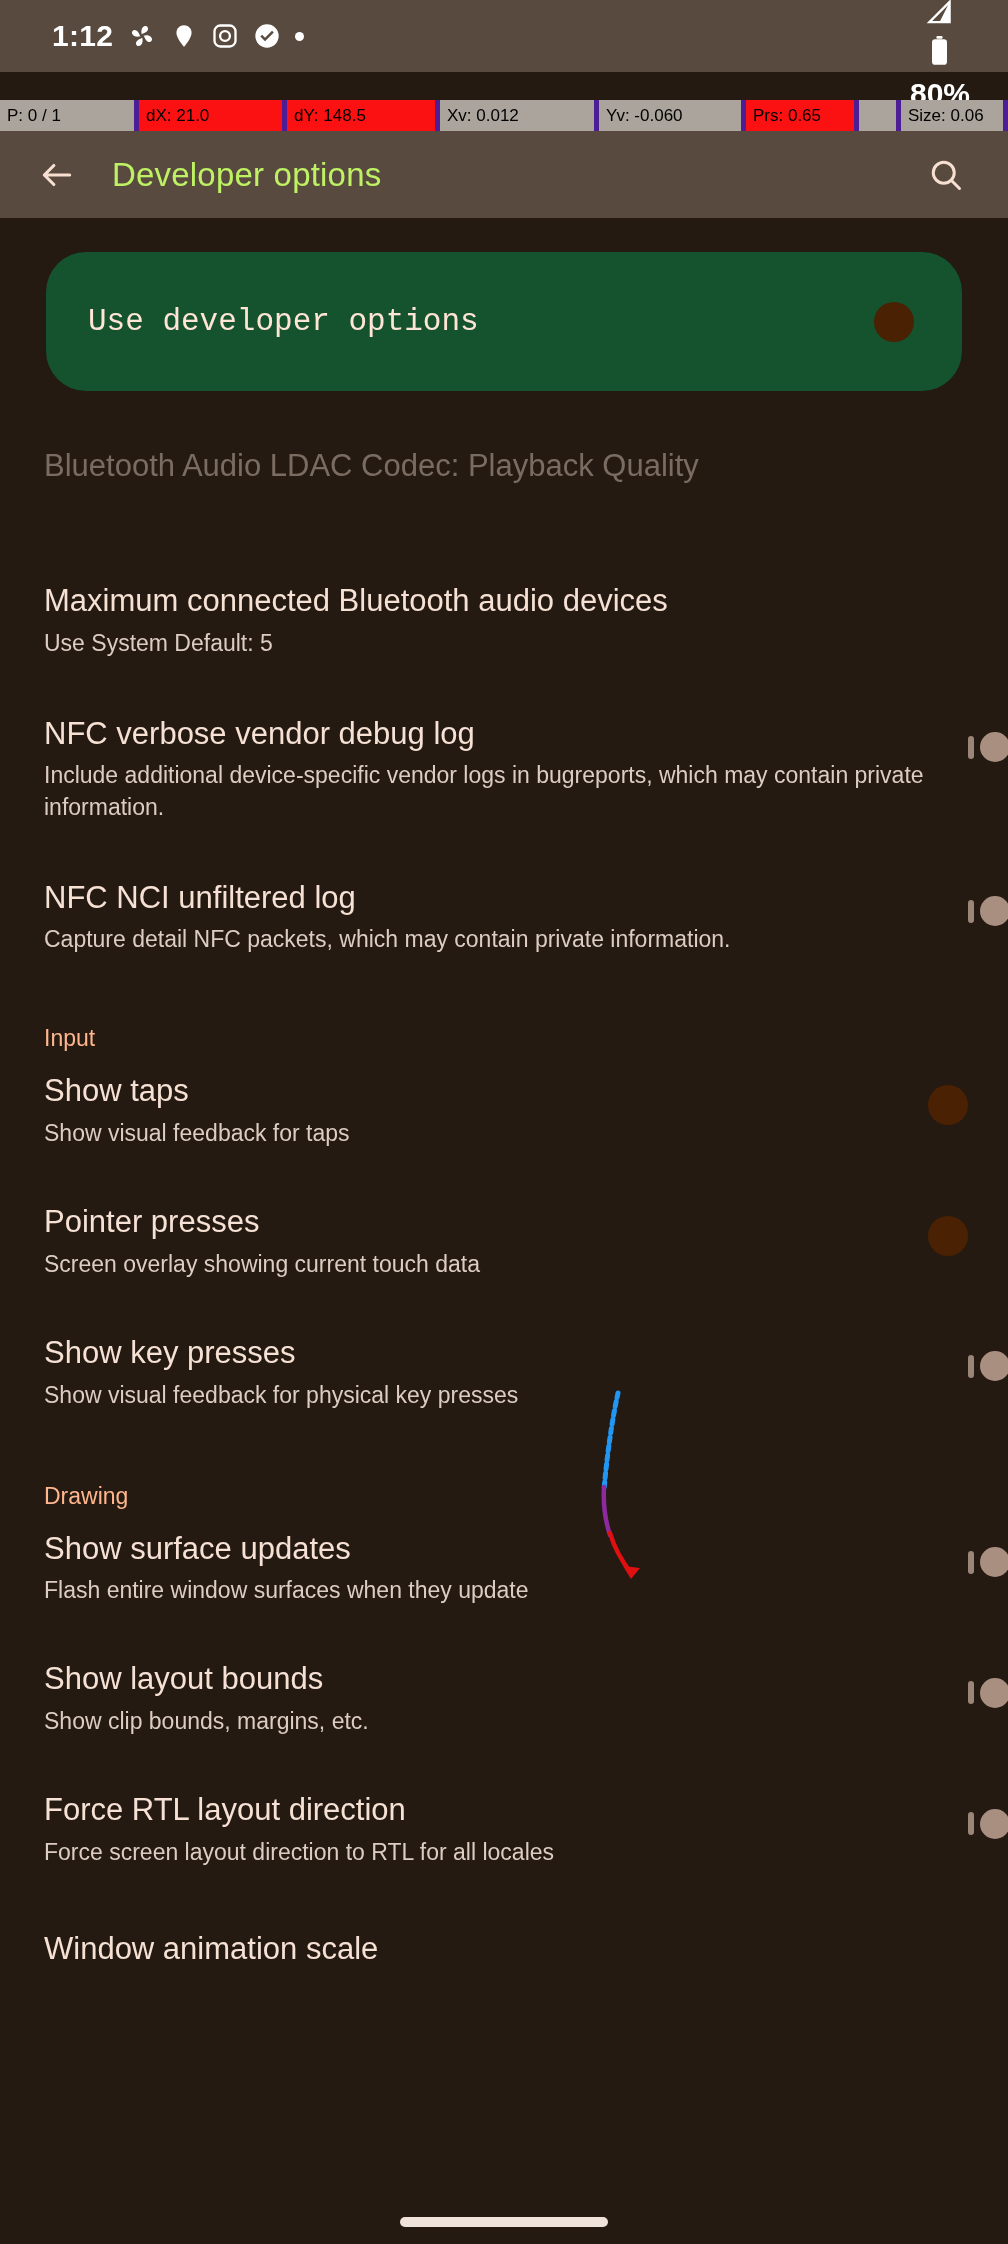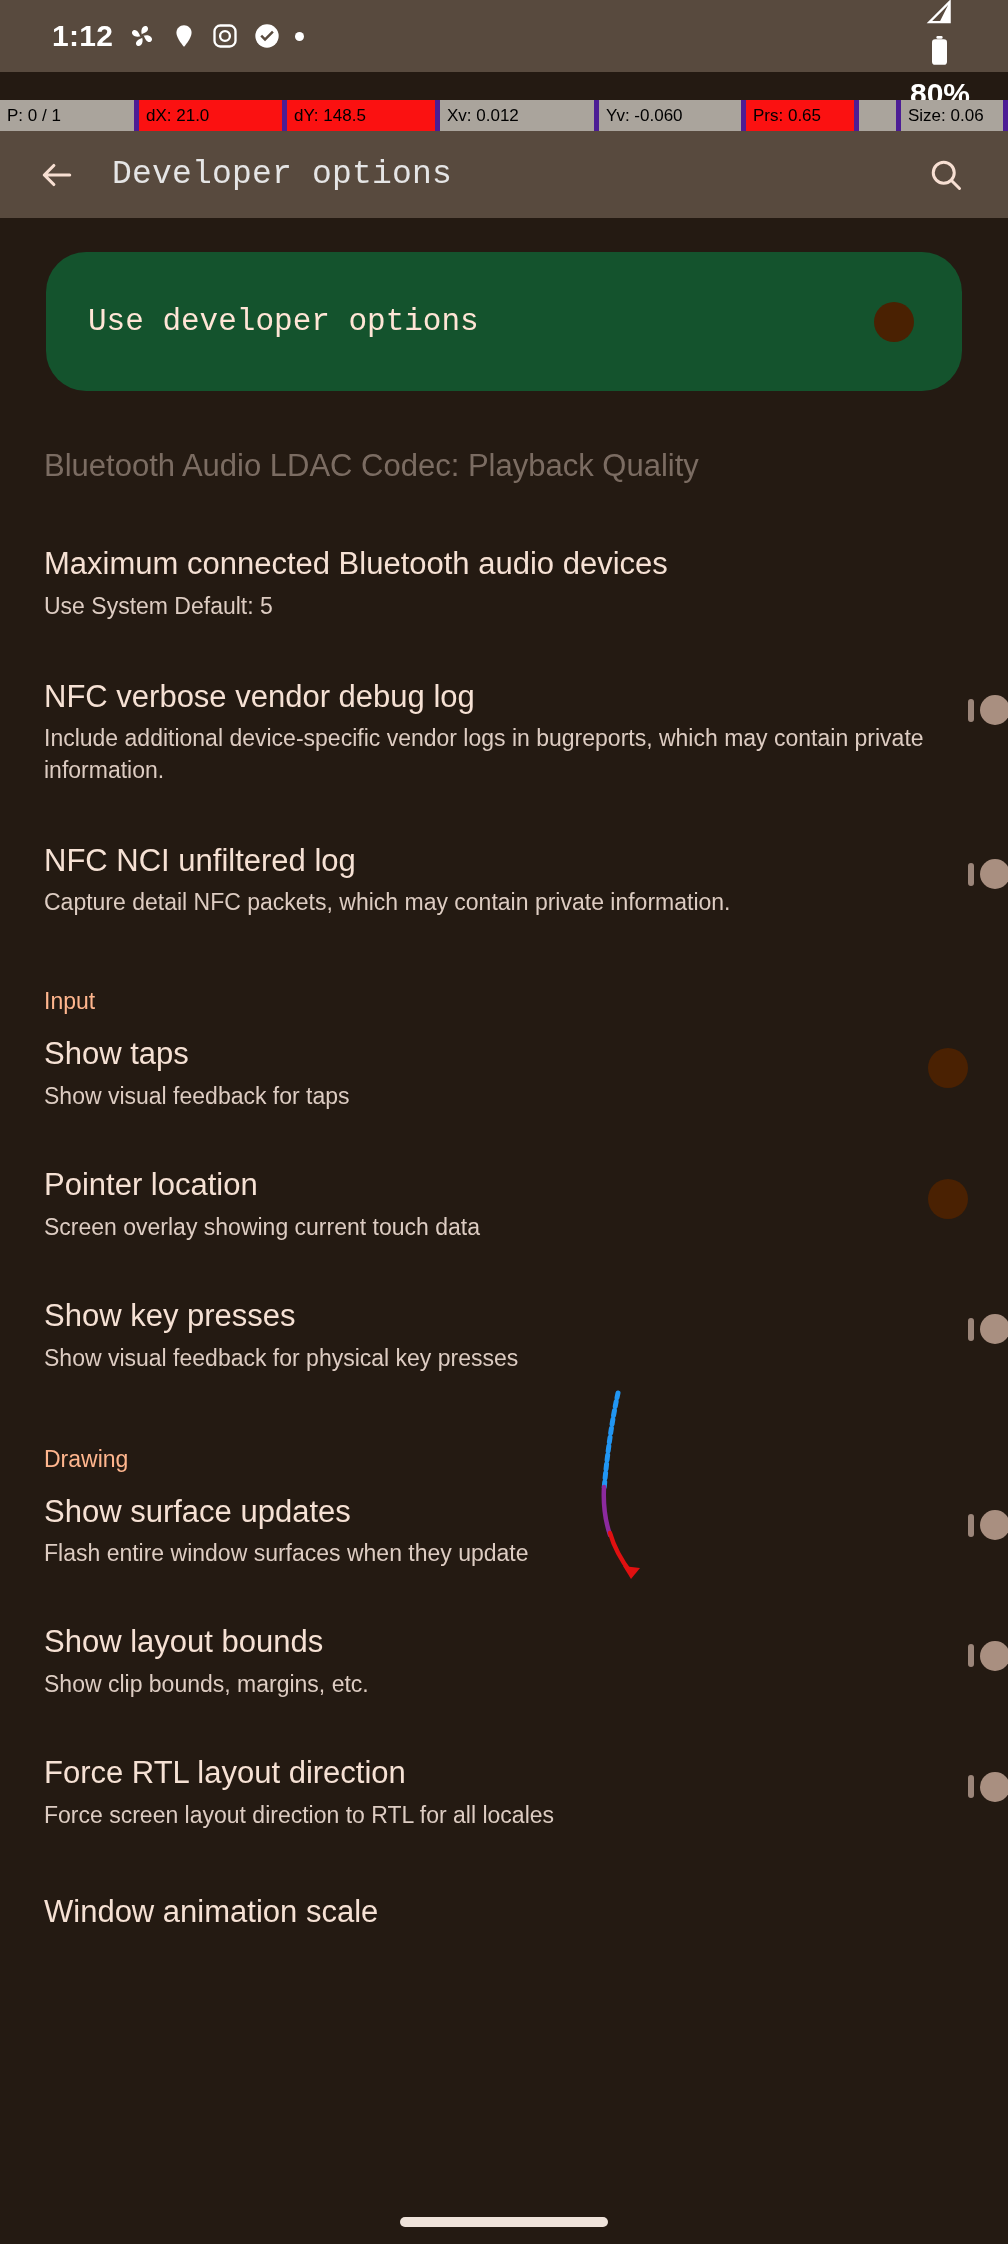--- a/index.html
+++ b/index.html
@@ -61,25 +61,24 @@
     display: flex; align-items: center;
     padding: 0 34px 0 26px;
   }
   #appbar .back {
     width: 62px; height: 62px;
     display: flex; align-items: center; justify-content: center;
     flex: 0 0 auto;
   }
   #appbar .title {
     flex: 1 1 auto;
-    color: #e5e5e5;
+    color: #bef264;
     font-size: 33px;
     margin-left: 24px;
     letter-spacing: .2px;
-    font-family: Liberation Mono, monospace;
   }
   #appbar .search {
     width: 56px; height: 56px;
     display: flex; align-items: center; justify-content: center;
     flex: 0 0 auto;
   }
 
   
   #content {
     position: absolute; top: 218px; left: 0;
@@ -263,21 +262,21 @@
       </span>
     </div>
 
     <div id="rows">
         <div class="row" style="margin-top: 58px;">
           <div class="texts">
             <div class="rtitle disabled-title">Bluetooth Audio LDAC Codec: Playback Quality</div>
           </div>
           <div class="sw-wrap" style="width: 94px;"></div>
         </div>
-        <div class="row" style="margin-top: 36px;">
+        <div class="row" style="margin-top: 73px;">
           <div class="texts">
             <div class="rtitle">Maximum connected Bluetooth audio devices</div>
             <div class="rsub">Use System Default: 5</div>
           </div>
           <div class="sw-wrap" style="width: 94px;"></div>
         </div>
         <div class="row" style="margin-top: 58px;">
           <div class="texts">
             <div class="rtitle">NFC verbose vendor debug log</div>
             <div class="rsub">Include additional device-specific vendor logs in bugreports, which may contain private information.</div>
@@ -300,21 +299,21 @@
           <div class="texts">
             <div class="rtitle">Show taps</div>
             <div class="rsub">Show visual feedback for taps</div>
           </div>
           <div class="sw-wrap">
             <span class="sw on"><span class="sw-track"><span class="sw-thumb"></span></span></span>
           </div>
         </div>
         <div class="row" style="margin-top: 56px;">
           <div class="texts">
-            <div class="rtitle">Pointer location</div>
+            <div class="rtitle">Pointer presses</div>
             <div class="rsub">Screen overlay showing current touch data</div>
           </div>
           <div class="sw-wrap">
             <span class="sw on"><span class="sw-track"><span class="sw-thumb"></span></span></span>
           </div>
         </div>
         <div class="row" style="margin-top: 56px;">
           <div class="texts">
             <div class="rtitle">Show key presses</div>
             <div class="rsub">Show visual feedback for physical key presses</div>

